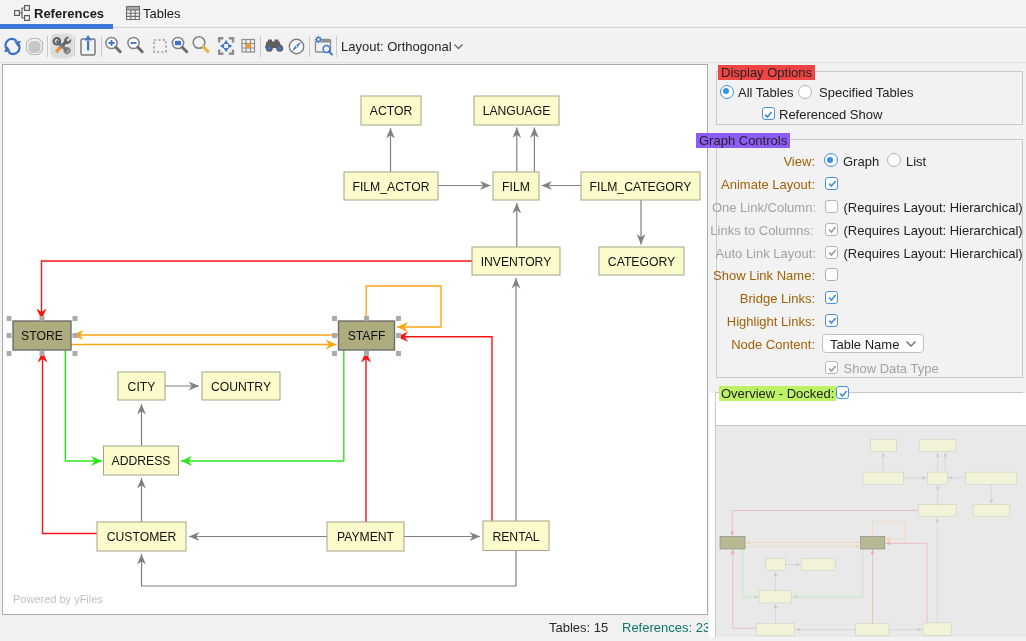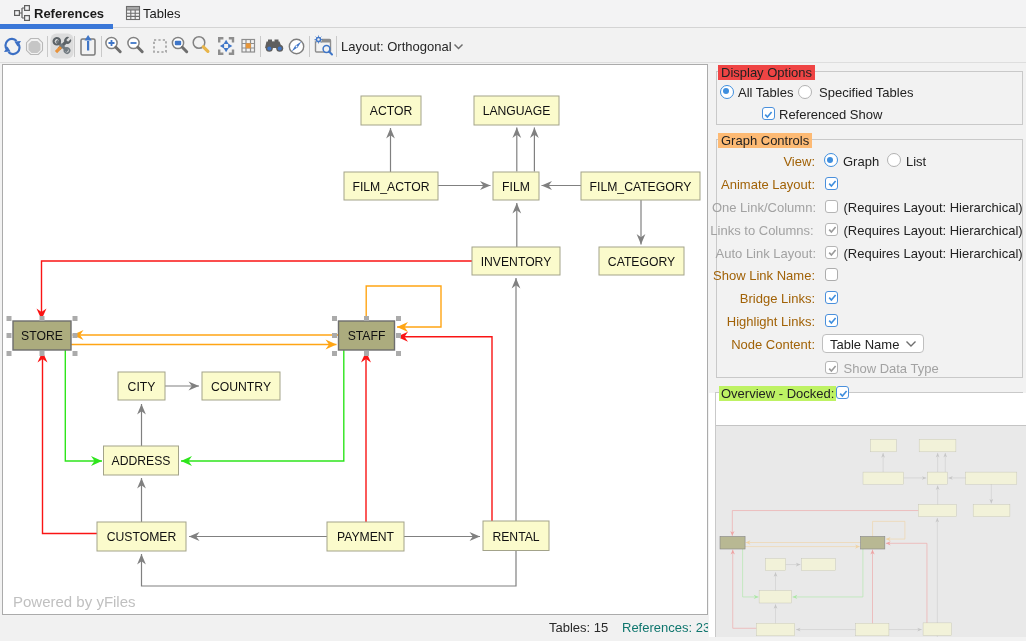--- a/index.html
+++ b/index.html
@@ -265,34 +265,34 @@
     <rect x="332" y="316" width="5" height="5"></rect>
       <rect x="364" y="316" width="5" height="5"></rect>
       <rect x="396" y="316" width="5" height="5"></rect>
     <rect x="332" y="333" width="5" height="5"></rect>
       <rect x="396" y="333" width="5" height="5"></rect>
     <rect x="332" y="351" width="5" height="5"></rect>
       <rect x="364" y="351" width="5" height="5"></rect>
       <rect x="396" y="351" width="5" height="5"></rect>
   </g>
 </svg>
-<div class="abs" style="left:13px;top:593px;color:#c0c0c0;font-size:15px;">Powered by yFiles</div>
+<div class="abs" style="left:13px;top:593px;color:#c0c0c0;font-size:11px;">Powered by yFiles</div>
 
 <div class="abs" style="left:0;top:616px;width:708px;height:25px;background:#f1f1f1;"></div>
 <div class="abs" style="left:504px;top:620px;color:#2a2a2a;margin-top:47px;">100%</div>
 <div class="abs" style="left:549px;top:620px;color:#2a2a2a;">Tables: 15</div>
 <div class="abs" style="left:622px;top:620px;color:#0f766e;">References: 23</div>
 
 <div class="abs" style="left:708px;top:63px;width:318px;height:578px;background:#f2f2f2;"></div>
 
 <div class="abs" style="left:716px;top:71px;width:307px;height:54px;border:1px solid #c9c9c9;"></div>
 <div class="abs" style="left:718px;top:65px;background:#ef4444;padding:0 3px;color:#222;">Display Options</div>
 
 <div class="abs" style="left:716px;top:139px;width:307px;height:239px;border:1px solid #c9c9c9;"></div>
-<div class="abs" style="left:718px;top:132.5px;background:#fdba74;padding:0 3px;color:#222;">Graph Controls</div>
+<div class="abs" style="left:696px;top:132.5px;background:#8b5cf6;padding:0 3px;color:#222;">Graph Controls</div>
 
 <div class="abs" style="left:709px;top:393px;width:317px;height:244px;background:#fff;"></div>
 <div class="abs" style="left:715px;top:392px;width:308px;height:245px;border-left:1px solid #c9c9c9;border-top:1px solid #c9c9c9;"></div>
 <div class="abs" style="left:719px;top:385.5px;background:#bef264;padding:0 2px;color:#222;">Overview - Docked:</div>
 <div class="abs" style="left:709px;top:637px;width:317px;height:4px;background:#f2f2f2;"></div>
 
 <div class="rad rad-on" style="left:719.5px;top:84.5px;"></div>
 <div class="lbl" style="left:738px;top:85px;">All Tables</div>
 <div class="rad rad-off" style="left:798px;top:84.5px;"></div>
 <div class="lbl" style="left:819px;top:85px;">Specified Tables</div>

